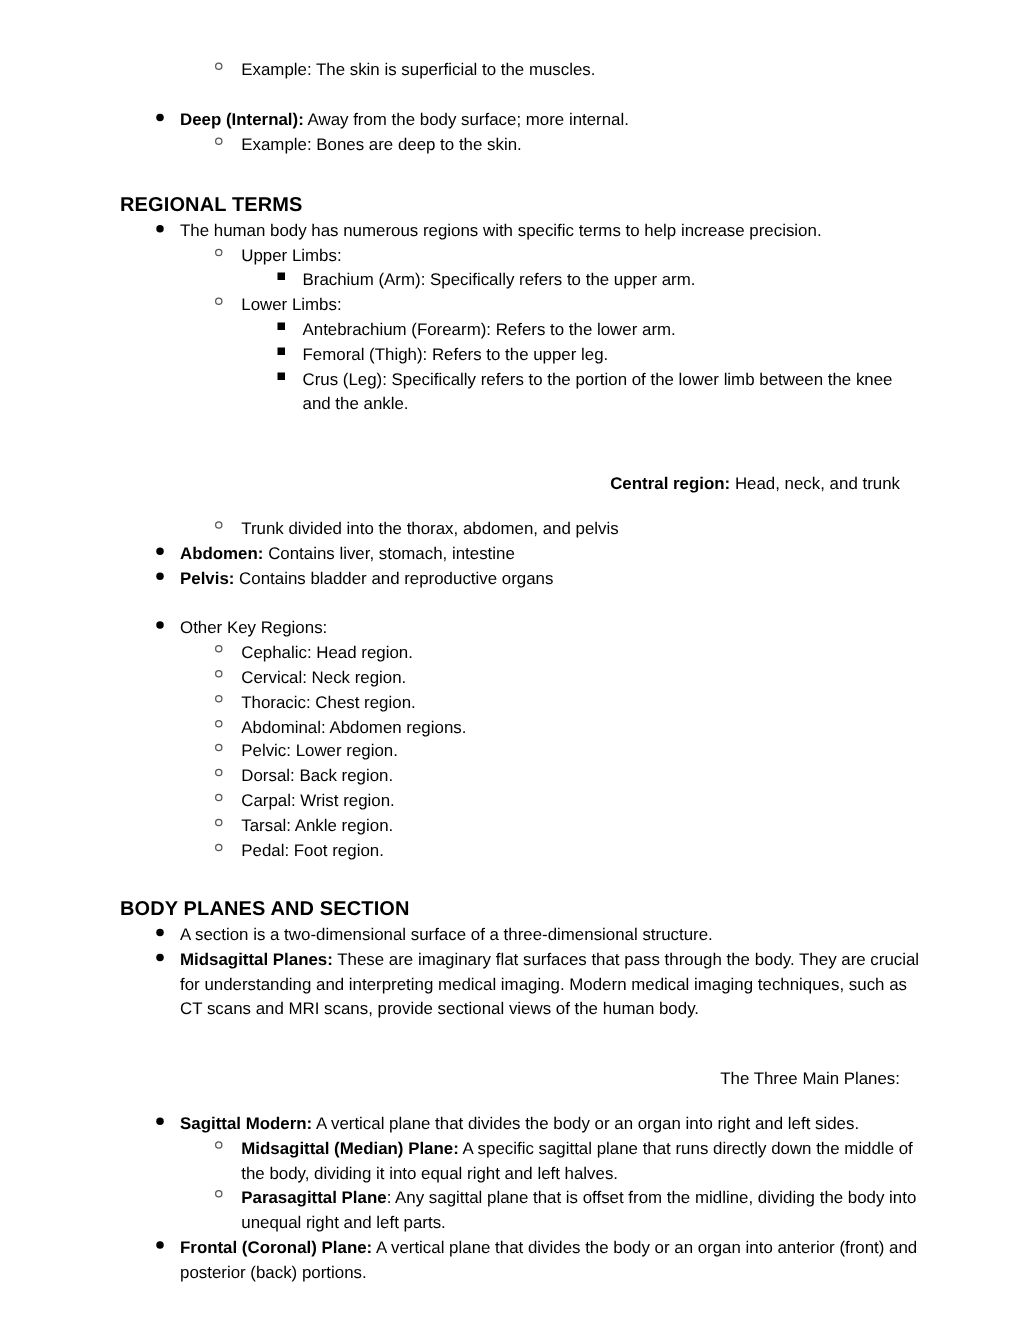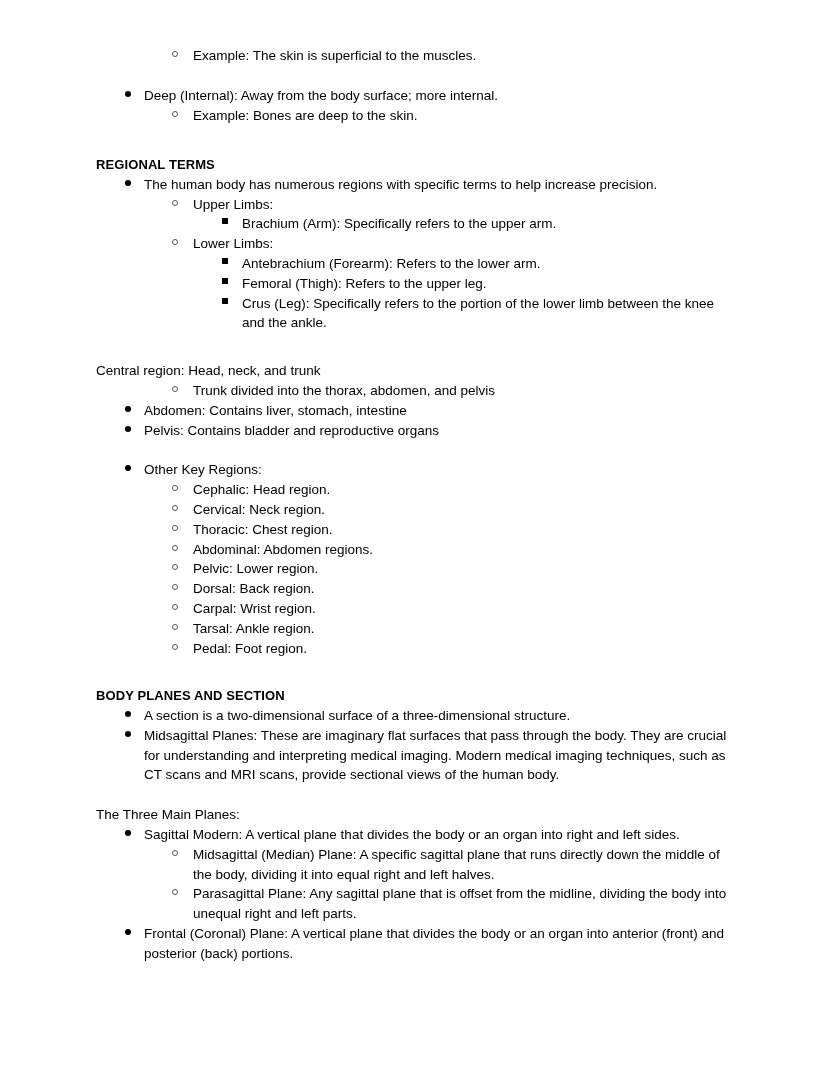--- a/index.html
+++ b/index.html
@@ -22,32 +22,33 @@
   }
   .doc {
     position: absolute;
     left: 96px;
     top: 46px;
     width: 640px;
   }
 
   
   .heading {
-    font-size: 13px;
+    font-size: 16px;
     font-weight: bold;
     line-height: 19.5px;
     letter-spacing: 0.1px;
     margin: 0;
   }
 
   
   .flush {
     font-size: 13.5px;
     line-height: 19.8px;
-    margin: 0;
+    margin: 16px;
+    text-align: right;
   }
 
   
   .li {
     position: relative;
     font-size: 13.5px;
     line-height: 19.8px;
     margin: 0;
   }
   .li > .marker {
@@ -67,21 +68,21 @@
   
   .lvl2 { padding-left: 97px; }
   .lvl2 > .marker { left: 76px; font-size: 11px; color: #444; }
 
   
   .lvl3 { padding-left: 146px; }
   .lvl3 > .marker { left: 126px; font-size: 9px; }
 
   
 
-  b, .b { font-weight: normal; }
+  b, .b { font-weight: bold; }
   .gap-md { height: 20px; }
   .gap-lg { height: 28px; }
   .gap-xl { height: 30px; }
 
   .sq { display: inline-block; width: 6px; height: 6px; background: #000; vertical-align: 2px; }
   .circ { display: inline-block; width: 6px; height: 6px; border: 1.2px solid #555; border-radius: 50%; box-sizing: border-box; vertical-align: 2px; }
   .dot { display: inline-block; width: 6px; height: 6px; background: #000; border-radius: 50%; vertical-align: 2px; }
 </style>
 </head>
 <body>

